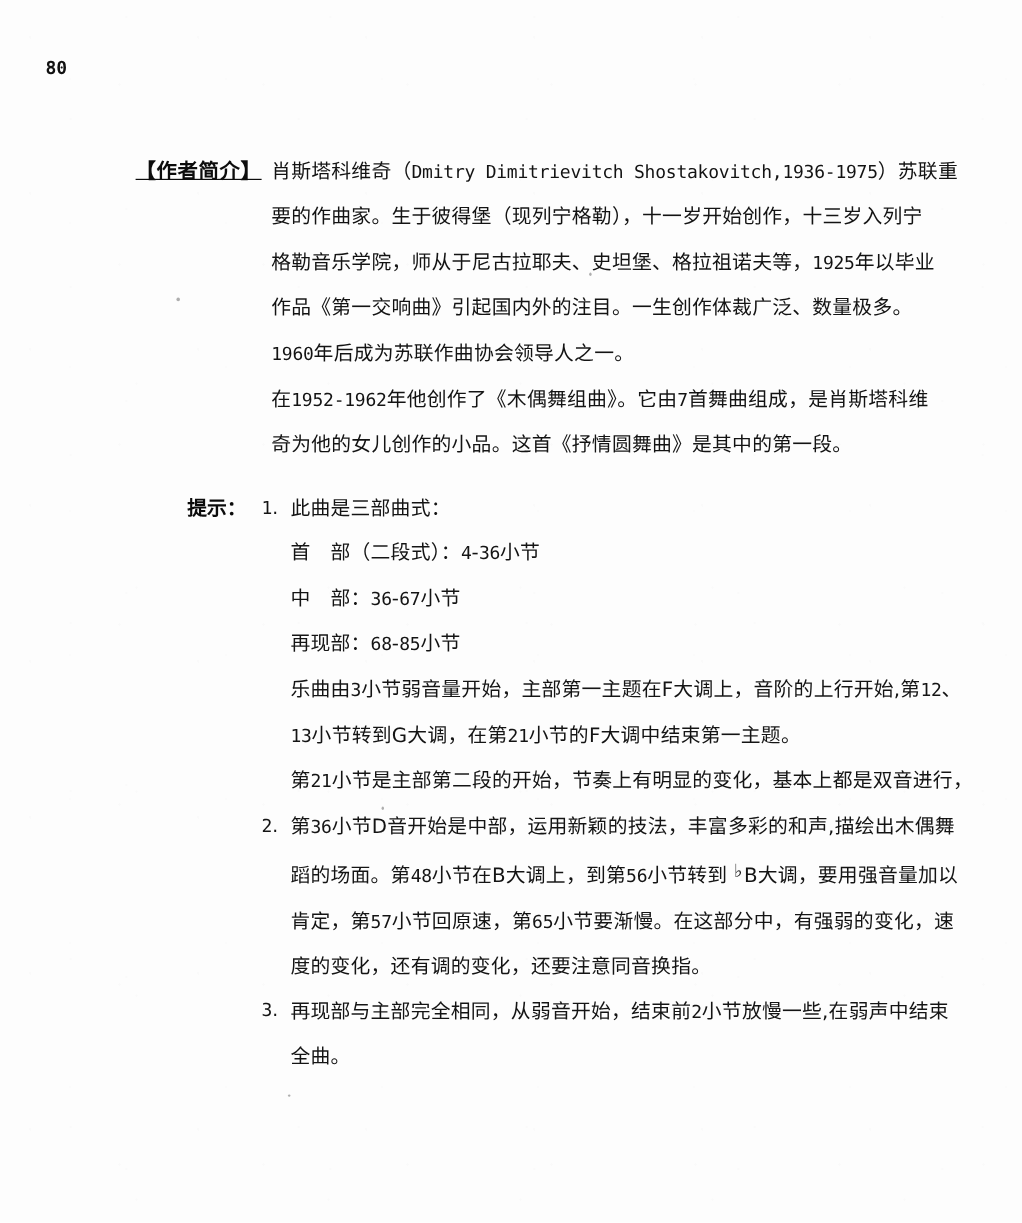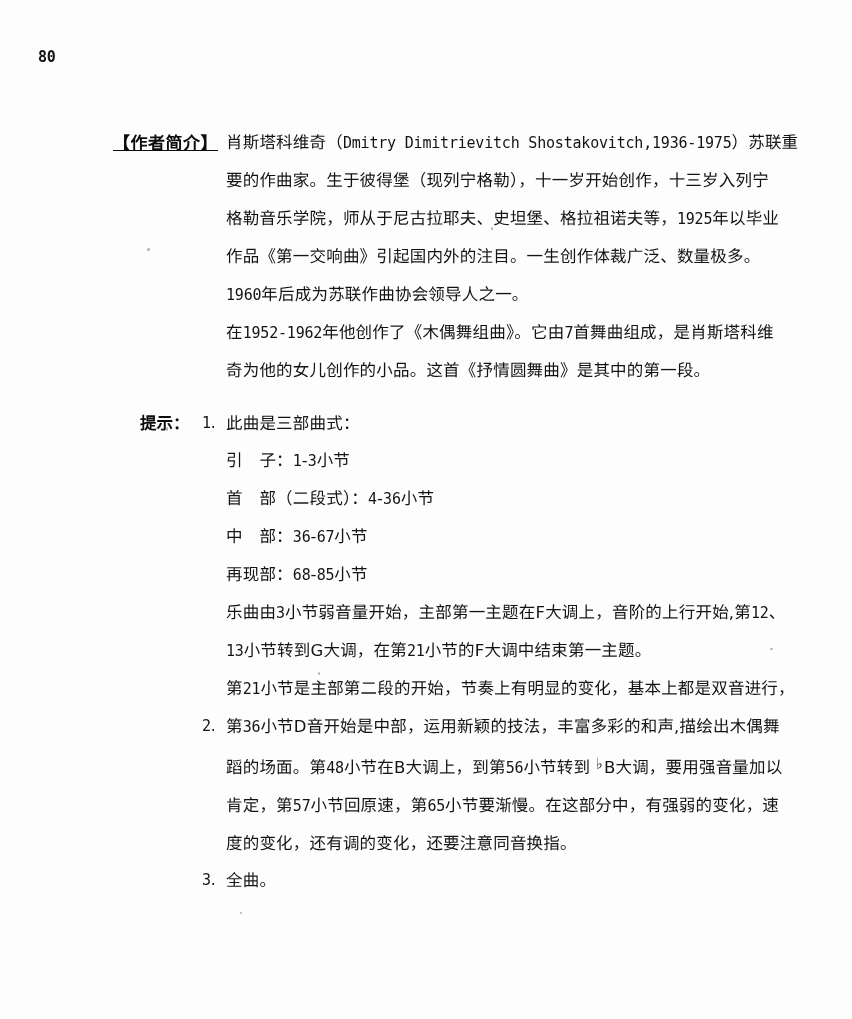--- a/index.html
+++ b/index.html
@@ -100,21 +100,21 @@
   }
   .latin {
     font-family: "DejaVu Sans Mono", "Liberation Mono", monospace;
     font-size: 15px;
     letter-spacing: -0.2px;
   }
 
   
   .hints-block {
     position: absolute;
-    left: 140px;
+    left: 156px;
     top: 405px;
     width: 645px;
   }
   .hint-head-row {
     display: flex;
     align-items: flex-start;
   }
   .hints-label {
     flex: 0 0 auto;
     width: 62px;
@@ -198,21 +198,20 @@
     <div class="hint-head-row">
       <div class="hints-label">提示：</div>
 
       <div class="hint-items">
 
         <div class="hint-item">
           <div class="hint-num"><span class="latin">1</span>.</div>
           <div class="hint-text">
             <div class="line"><span>此曲是三部曲式：</span></div>
             <div class="struct-list">
-              <div class="struct-line">引　子：<span class="latin">1</span>-<span class="latin">3</span>小节</div>
               <div class="struct-line">首　部（二段式）：<span class="latin">4</span>-<span class="latin">36</span>小节</div>
               <div class="struct-line">中　部：<span class="latin">36</span>-<span class="latin">67</span>小节</div>
               <div class="struct-line">再现部：<span class="latin">68</span>-<span class="latin">85</span>小节</div>
             </div>
             <div class="line"><span>乐曲由<span class="latin">3</span>小节弱音量开始，主部第一主题在F大调上，音阶的上行开始,第<span class="latin">12</span>、</span></div>
             <div class="line"><span><span class="latin">13</span>小节转到G大调，在第<span class="latin">21</span>小节的F大调中结束第一主题。</span></div>
             <div class="line"><span>第<span class="latin">21</span>小节是主部第二段的开始，节奏上有明显的变化，基本上都是双音进行，</span></div>
           </div>
         </div>
 
@@ -222,20 +221,21 @@
             <div class="line"><span>第<span class="latin">36</span>小节D音开始是中部，运用新颖的技法，丰富多彩的和声,描绘出木偶舞</span></div>
             <div class="line"><span>蹈的场面。第<span class="latin">48</span>小节在B大调上，到第<span class="latin">56</span>小节转到 <span class="flat-sign">♭</span>B大调，要用强音量加以</span></div>
             <div class="line"><span>肯定，第<span class="latin">57</span>小节回原速，第<span class="latin">65</span>小节要渐慢。在这部分中，有强弱的变化，速</span></div>
             <div class="line"><span>度的变化，还有调的变化，还要注意同音换指。</span></div>
           </div>
         </div>
 
         <div class="hint-item">
           <div class="hint-num"><span class="latin">3</span>.</div>
           <div class="hint-text">
+            <div class="line"><span>再现部与主部完全相同，从弱音开始，结束前<span class="latin">2</span>小节放慢一些,在弱声中结束</span></div>
             <div class="line"><span>全曲。</span></div>
           </div>
         </div>
 
       </div>
     </div>
   </section>
 
 </div>
 

